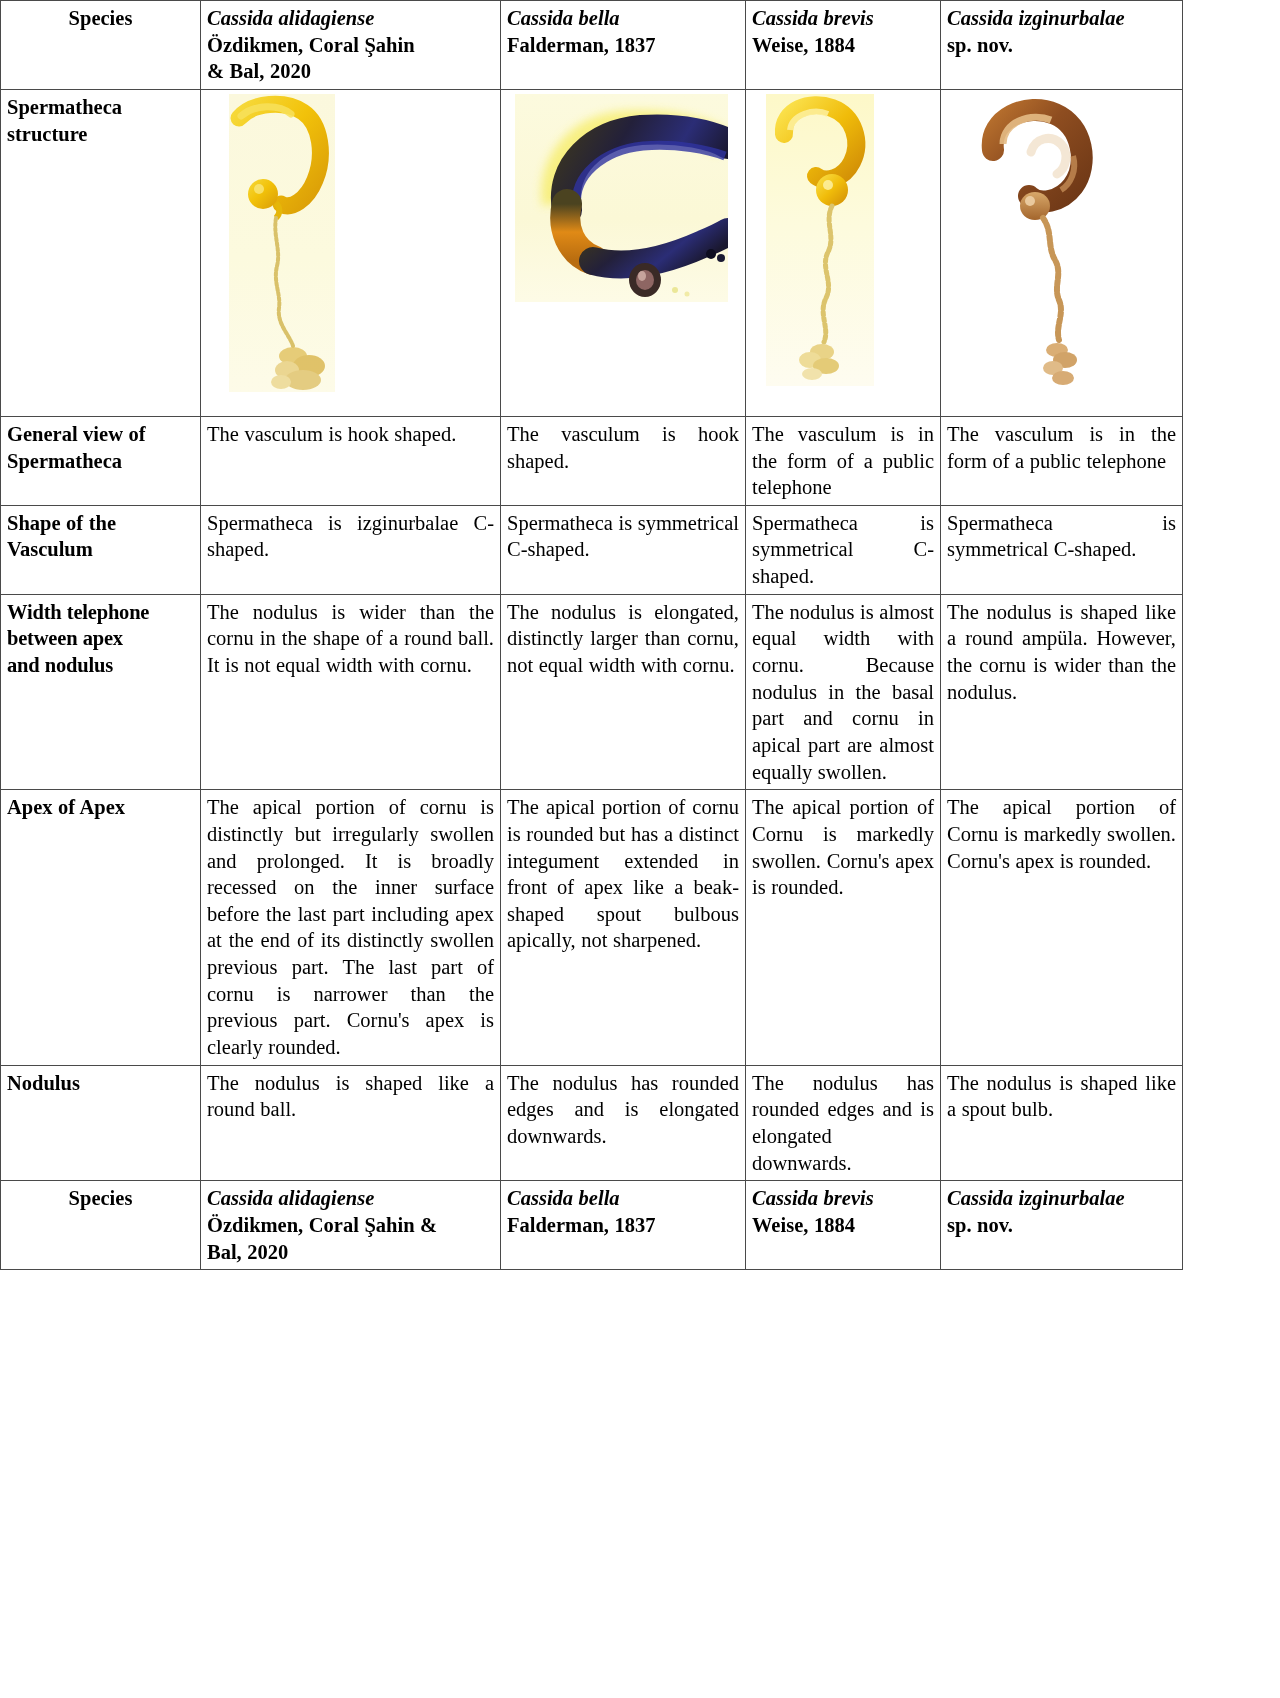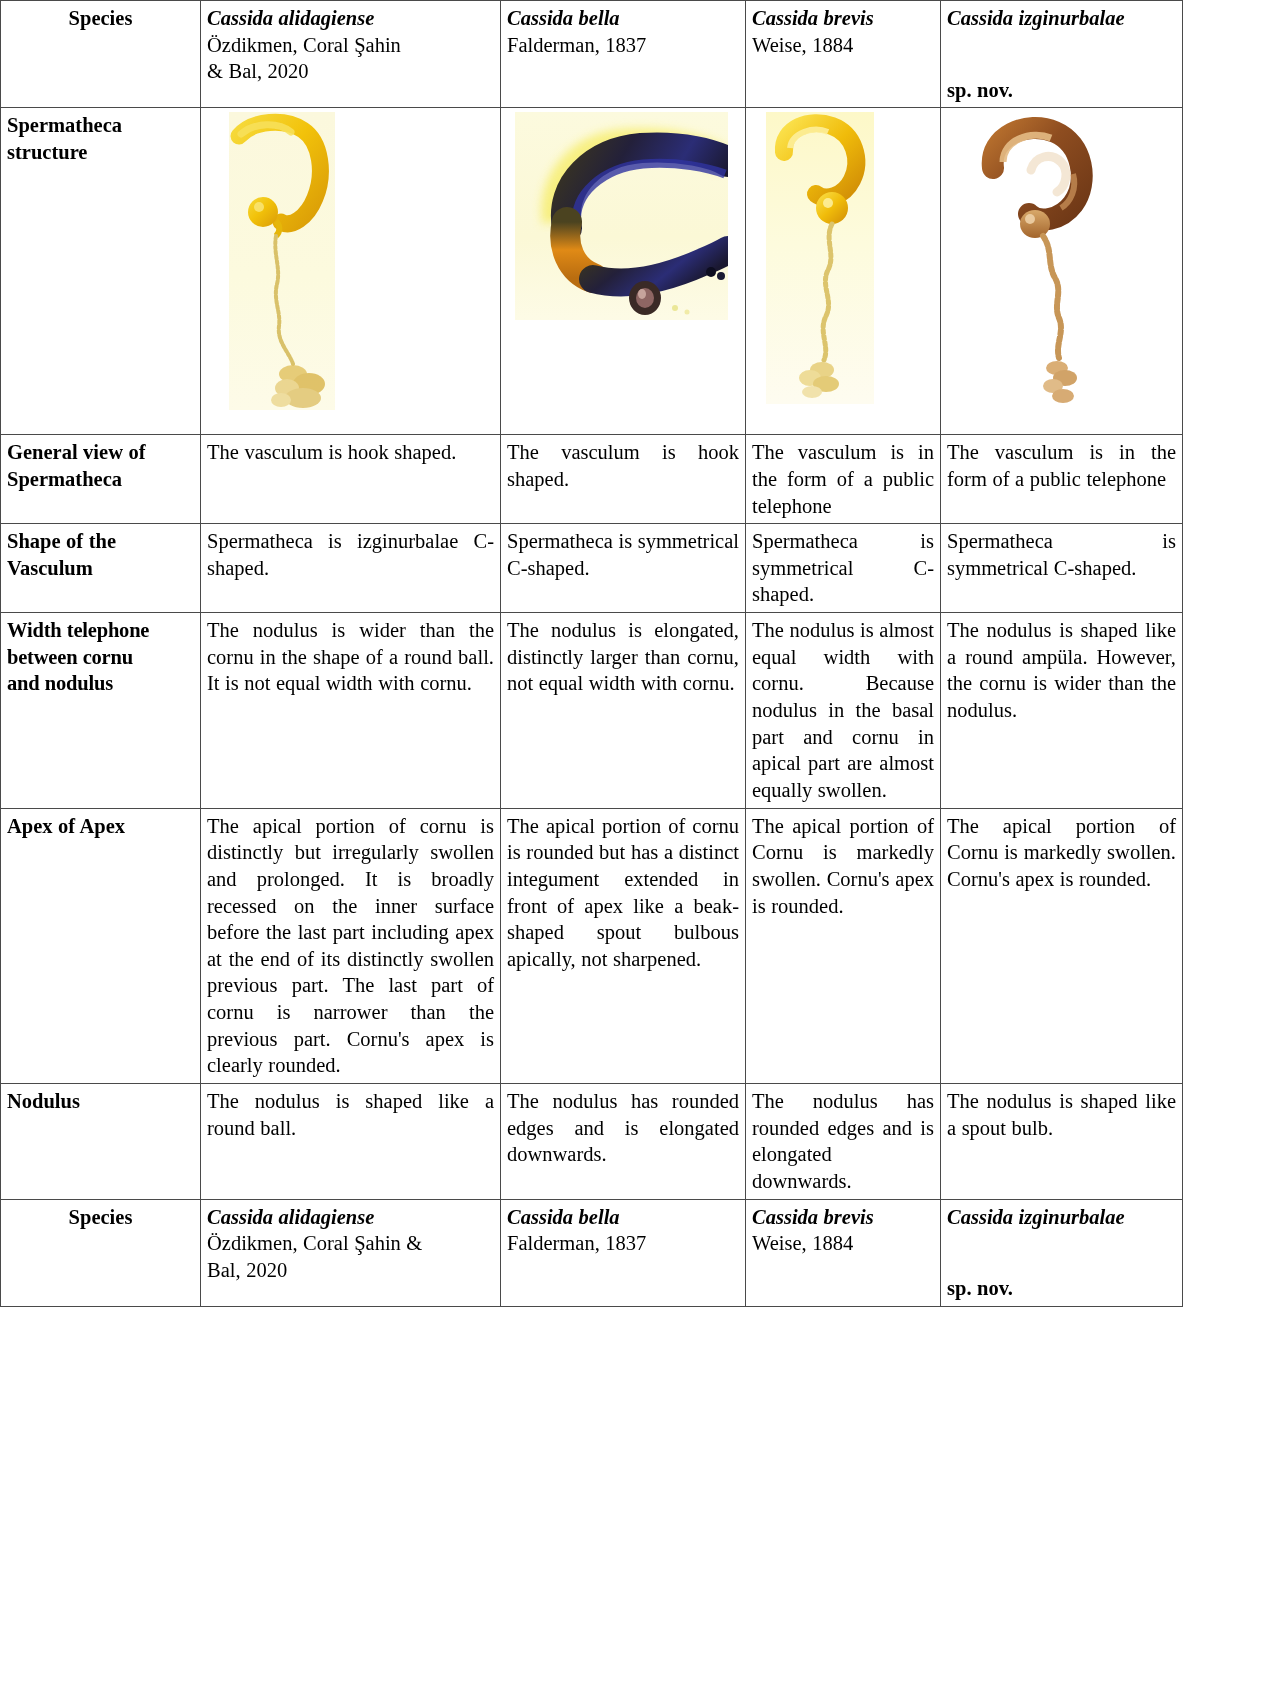--- a/index.html
+++ b/index.html
@@ -59,26 +59,25 @@
     padding-top: 6px;
     padding-bottom: 6px;
   }
   .hdrcell .sci {
     font-style: italic;
     font-weight: bold;
     display: block;
   }
   .hdrcell .auth {
     display: block;
-    font-weight: normal;
+    font-weight: bold;
   }
   .hdrcell .spnov {
     display: block;
     font-weight: bold;
-    margin-top: 45px;
   }
   .hdr-species-label {
     font-weight: bold;
     text-align: center !important;
     vertical-align: top;
     padding-top: 6px;
   }
   .first-row td { border-top: 2px solid #4a4a4a; }
   .footer-row td { border-top: 3px double #4a4a4a; }
 
@@ -338,21 +337,21 @@
       </td>
       <td>Spermatheca is izginurbalae C-shaped.</td>
       <td>Spermatheca is symmetrical C-shaped.</td>
       <td>Spermatheca is symmetrical C-shaped.</td>
       <td>Spermatheca is symmetrical C-shaped.</td>
     </tr>
 
     <tr>
       <td class="rowlabel tight">
         <span>Width telephone</span><br>
-        <span>between cornu</span><br>
+        <span>between apex</span><br>
         <span>and nodulus</span>
       </td>
       <td>The nodulus is wider than the cornu in the shape of a round ball. It is not equal width with cornu.</td>
       <td>The nodulus is elongated, distinctly larger than cornu, not equal width with cornu.</td>
       <td>The nodulus is almost equal width with cornu. Because nodulus in the basal part and cornu in apical part are almost equally swollen.</td>
       <td>The nodulus is shaped like a round ampüla. However, the cornu is wider than the nodulus.</td>
     </tr>
 
     <tr>
       <td class="rowlabel">

